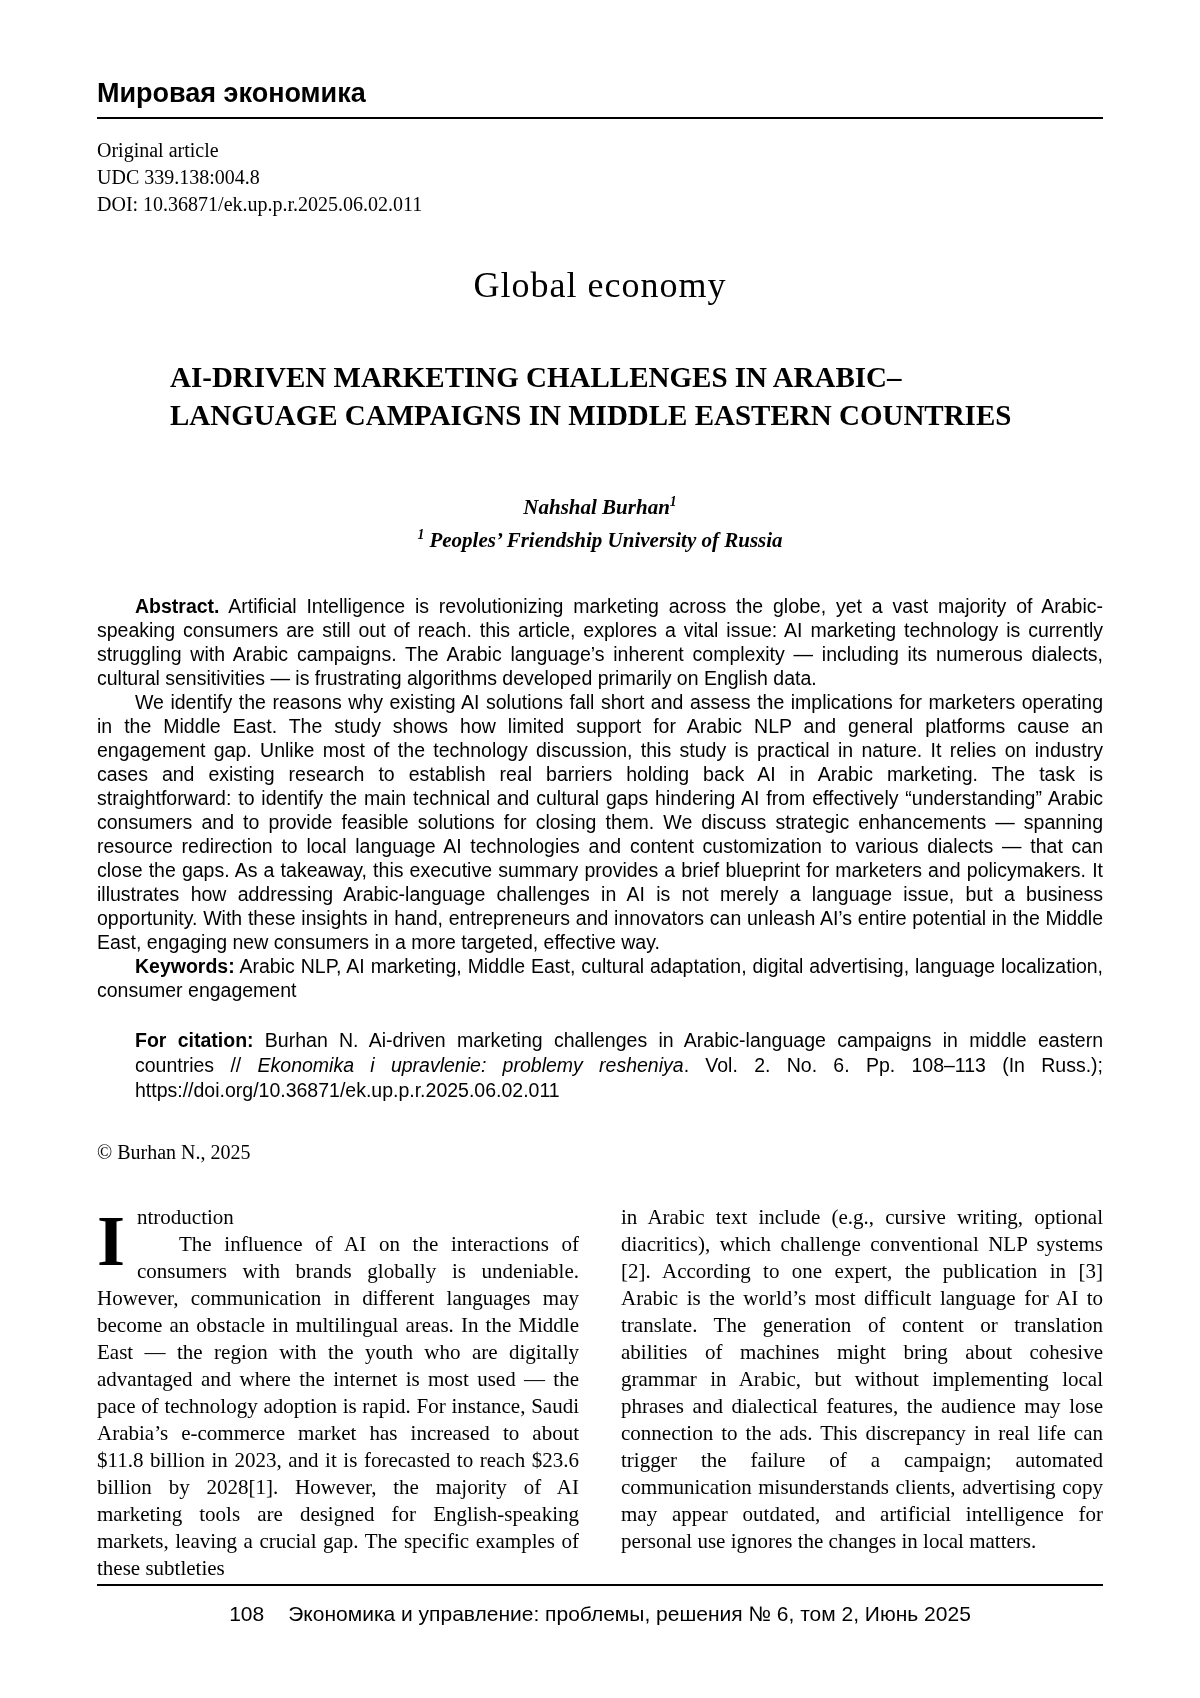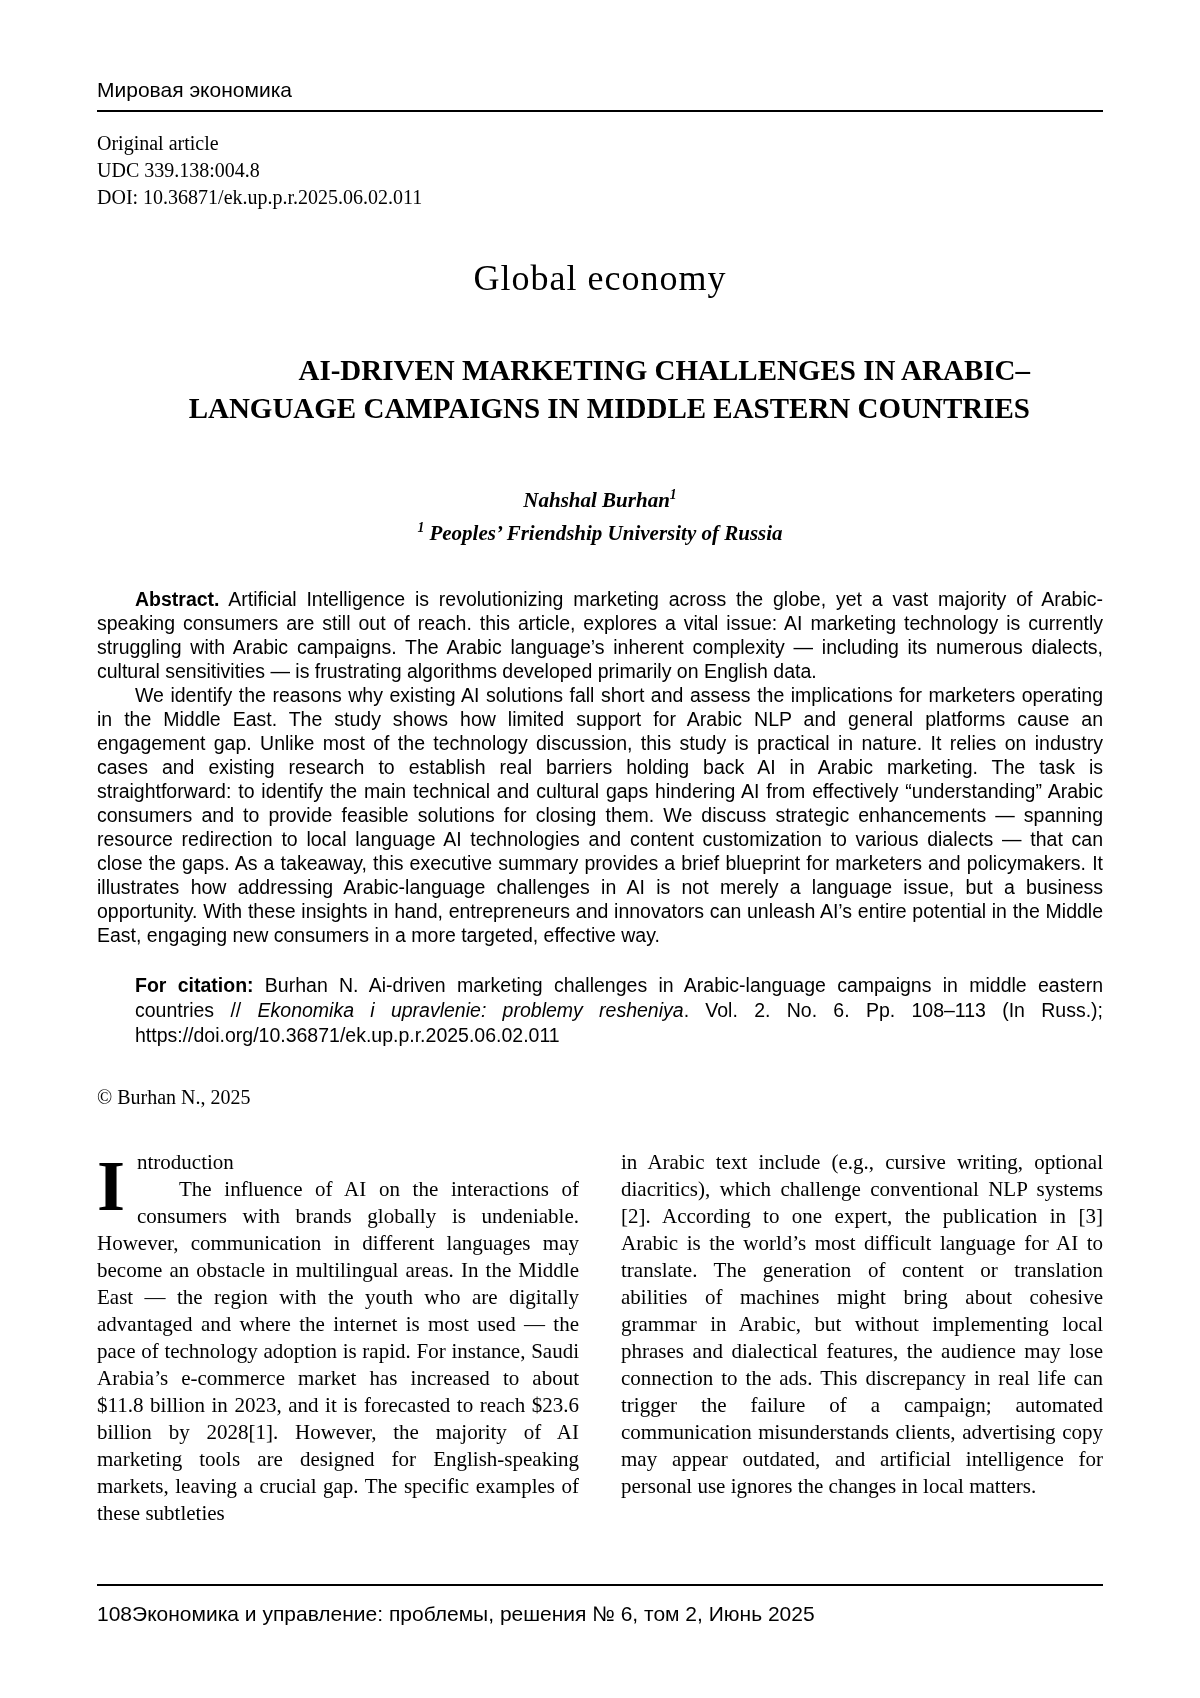--- a/index.html
+++ b/index.html
@@ -10,42 +10,42 @@
     margin: 0 auto;
     background: #ffffff;
     box-sizing: border-box;
     padding: 78px 97px 0 97px;
     font-family: "Liberation Serif", serif;
     color: #000;
   }
   
   .journal-section {
     font-family: "Liberation Sans", sans-serif;
-    font-weight: normal;
-    font-size: 21px;
+    font-weight: bold;
+    font-size: 27px;
   }
   .header-rule {
     border: none;
     border-top: 2px solid #000;
     margin: 8px 0 18px 0;
   }
   
   .meta { font-size: 20px; line-height: 27px; }
   .meta div { margin: 0; }
   
   .section-title {
     text-align: center;
     font-size: 36px;
     letter-spacing: 1px;
     margin: 46px 0 0 0;
     font-weight: normal;
   }
   
   .article-title {
-    text-align: right;
+    text-align: left;
     font-weight: bold;
     font-size: 29px;
     line-height: 38px;
     margin: 52px auto 0 auto;
     max-width: 860px;
   }
   
   .author-block {
     text-align: center;
     margin-top: 54px;
@@ -108,24 +108,25 @@
     right: 97px;
     bottom: 72px;
   }
   .footer-rule {
     border: none;
     border-top: 2px solid #000;
     margin: 0 0 16px 0;
   }
   .footer-row {
     display: flex;
-    justify-content: flex-start;
+    justify-content: center;
     align-items: baseline;
     font-family: "Liberation Sans", sans-serif;
     font-size: 21px;
+    gap: 24px;
   }
 </style>
 </head>
 <body>
 
 <div class="page">
 
   <div class="journal-section">Мировая экономика</div>
   <hr class="header-rule">
 
@@ -140,20 +141,21 @@
   <h1 class="article-title">AI-DRIVEN MARKETING CHALLENGES IN ARABIC–LANGUAGE CAMPAIGNS IN MIDDLE EASTERN COUNTRIES</h1>
 
   <div class="author-block">
     <div><span>Nahshal Burhan</span><sup>1</sup></div>
     <div><sup>1</sup><span> Peoples’ Friendship University of Russia</span></div>
   </div>
 
   <div class="abstract-block">
     <p><span class="bold">Abstract.</span><span> Artificial Intelligence is revolutionizing marketing across the globe, yet a vast majority of Arabic-speaking consumers are still out of reach. this article, explores a vital issue: AI marketing technology is currently struggling with Arabic campaigns. The Arabic language’s inherent complexity — including its numerous dialects, cultural sensitivities — is frustrating algorithms developed primarily on English data.</span></p>
     <p>We identify the reasons why existing AI solutions fall short and assess the implications for marketers operating in the Middle East. The study shows how limited support for Arabic NLP and general platforms cause an engagement gap. Unlike most of the technology discussion, this study is practical in nature. It relies on industry cases and existing research to establish real barriers holding back AI in Arabic marketing. The task is straightforward: to identify the main technical and cultural gaps hindering AI from effectively “understanding” Arabic consumers and to provide feasible solutions for closing them. We discuss strategic enhancements — spanning resource redirection to local language AI technologies and content customization to various dialects — that can close the gaps. As a takeaway, this executive summary provides a brief blueprint for marketers and policymakers. It illustrates how addressing Arabic-language challenges in AI is not merely a language issue, but a business opportunity. With these insights in hand, entrepreneurs and innovators can unleash AI’s entire potential in the Middle East, engaging new consumers in a more targeted, effective way.</p>
+    <p><span class="bold">Keywords:</span><span> Arabic NLP, AI marketing, Middle East, cultural adaptation, digital advertising, language localization, consumer engagement</span></p>
   </div>
 
   <div class="citation-block">
     <span class="bold">For citation:</span><span> Burhan N. Ai-driven marketing challenges in Arabic-language campaigns in middle eastern countries // </span><span class="italic">Ekonomika i upravlenie: problemy resheniya</span><span>. Vol. 2. No. 6. Pp. 108–113 (In Russ.); https://doi.org/10.36871/ek.up.p.r.2025.06.02.011</span>
   </div>
 
   <div class="copyright">© Burhan N., 2025</div>
 
   <div class="columns">
     <div class="col">

